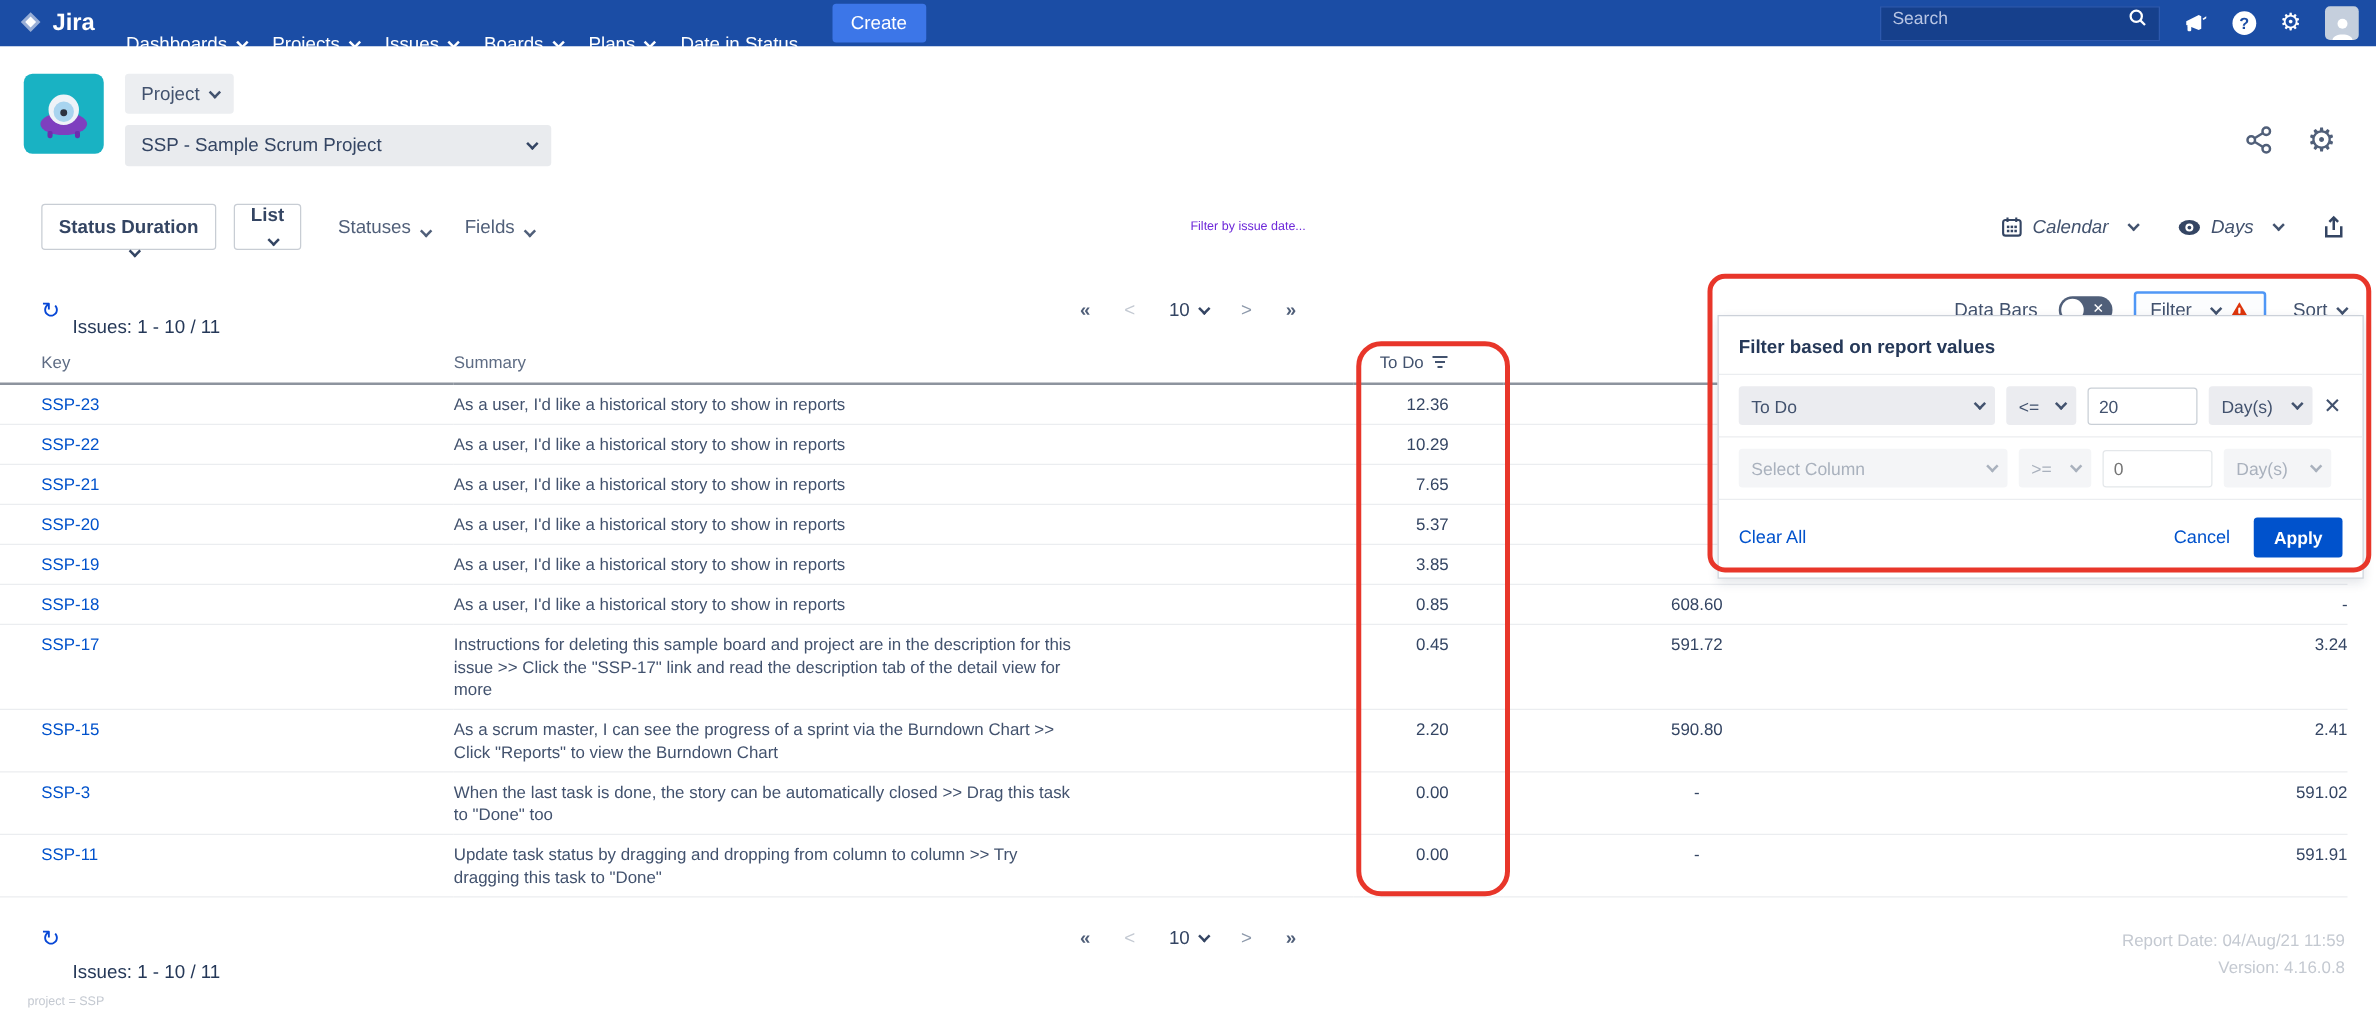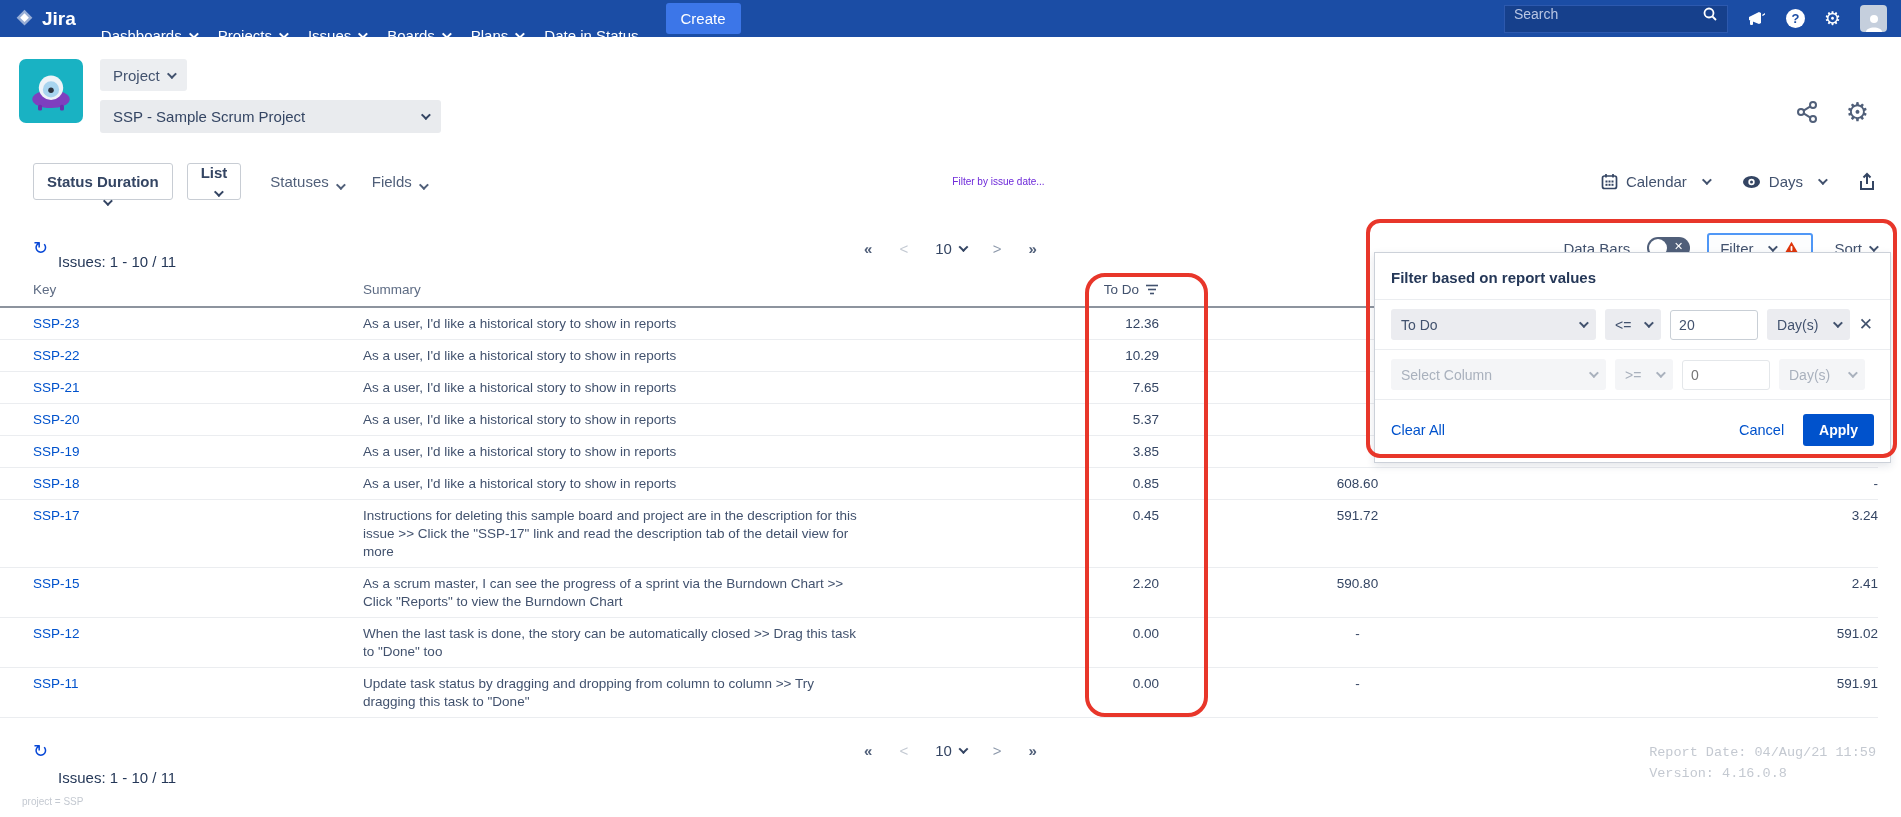--- a/index.html
+++ b/index.html
@@ -31,21 +31,21 @@
   .proj-select { display:flex; align-items:center; justify-content:space-between; background:#e9ebee; border-radius:3px; height:33px; width:341px; padding:0 13px; font-size:15px; color:#344563; margin-top:9px; cursor:pointer; }
   .hdr-icons { position:absolute; right:32px; top:62px; display:flex; align-items:center; gap:27px; color:#505f79; }
   .hdr-gear { font-size:26px; line-height:1; }
 
   
   .toolbar { margin-top:30px; padding:0 25px 0 33px; display:flex; align-items:center; position:relative; height:37px; }
   .tb-btn { display:inline-flex; align-items:center; border:1px solid #c8cdd4; border-radius:3px; background:#fff; height:37px; padding:0 13px; font-size:15px; font-weight:700; color:#344563; cursor:pointer; gap:9px; font-family:inherit;flex-direction:column; }
   .tb-btn + .tb-btn { margin-left:14px; }
   .tb-plain { display:inline-flex; align-items:flex-end; font-size:15px; color:#505f79; margin-left:29px; cursor:pointer; }
   .tb-date { position:absolute; left:50%; transform:translateX(-50%); color:#6d28d9; font-size:10px; cursor:text;margin-left:48px; }
-  .tb-right { margin-left:auto; display:flex; align-items:center; gap:33px; color:#42526E; font-size:15px; }
+  .tb-right { margin-left:auto; display:flex; align-items:center; gap:33px; color:#42526E; font-size:15px;font-style:italic; }
   .tb-right .grp { display:flex; align-items:center; gap:8px; cursor:pointer; }
 
   
   .issues-bar { margin-top:34px; padding:0 25px 0 33px; display:flex; align-items:center; height:28px; position:relative; }
   .refresh { color:#0747d6; font-size:18px; line-height:1; cursor:pointer; }
   .issues-label { font-size:15px; color:#253858; margin-left:10px;margin-top:27px; }
   .pager { position:absolute; left:50%; transform:translateX(-50%); display:flex; align-items:center; gap:27px; font-size:15px; }
   .pg-first,.pg-last { color:#505f79; font-weight:700; cursor:pointer; }
   .pg-prev { color:#c3c9d2; cursor:default; }
   .pg-next { color:#8d99ab; cursor:pointer; }
@@ -68,21 +68,21 @@
   td.c-key { padding-left:33px; }
   td.c-key a { color:#0052CC; }
   td.c-summary { color:#42526E; white-space:pre-line; padding-right:30px; }
   td.c-num { text-align:right; color:#344563; }
   td.c-todo { padding-right:44px; }
   td.c-v2 { padding-right:8px;text-align:center; }
   .flt-icon { display:inline-block; vertical-align:-1px; margin-left:6px; }
 
   
   .footer-bar { margin-top:24px; padding:0 25px 0 33px; display:flex; align-items:flex-start; position:relative; height:44px; }
-  .foot-right { margin-left:auto; color:#c4c9d1; font-size:13.5px; line-height:21px;font-family:Liberation Mono, monospace; }
+  .foot-right { margin-left:auto; text-align:right; color:#c4c9d1; font-size:13.5px; line-height:21px; }
   .jql { margin:10px 0 0 22px; color:#c4c9d1; font-size:10px; }
 
   
   .filter-popup { position:absolute; left:1374px; top:252px; width:517px; background:#fff; border:1px solid #ccd1d9; box-shadow:0 3px 8px rgba(23,43,77,.12); z-index:5; }
   .fp-title { font-weight:700; font-size:15px; color:#253858; padding:16px 16px 13px; }
   .fp-sep { border-top:1px solid #ebedf0; }
   .fp-row { display:flex; align-items:center; gap:9px; padding:9px 12px 9px 16px; }
   .fp-select { height:31px; background:#ebecf0; border-radius:3px; color:#42526E; display:flex; align-items:center; justify-content:space-between; padding:0 10px; font-size:14px; cursor:pointer; }
   .w-col { width:215px; } .w-op { width:58px; } .w-unit { width:86px; }
   .fp-input { width:88px; height:30px; border:1px solid #c9cfd6; border-radius:3px; padding:0 8px; font-size:14px; color:#42526E; font-family:inherit; }
@@ -382,21 +382,21 @@
     <tr>
       <td class="c-key"><a>SSP-15</a></td>
       <td class="c-summary">As a scrum master, I can see the progress of a sprint via the Burndown Chart &gt;&gt;
 Click "Reports" to view the Burndown Chart</td>
       <td class="c-num c-todo">2.20</td>
       <td class="c-num c-v2">590.80</td>
       <td class="c-num c-v3">2.41</td>
     </tr>
 
     <tr>
-      <td class="c-key"><a>SSP-12</a></td>
+      <td class="c-key"><a>SSP-3</a></td>
       <td class="c-summary">When the last task is done, the story can be automatically closed &gt;&gt; Drag this task
 to "Done" too</td>
       <td class="c-num c-todo">0.00</td>
       <td class="c-num c-v2">-</td>
       <td class="c-num c-v3">591.02</td>
     </tr>
 
     <tr>
       <td class="c-key"><a>SSP-11</a></td>
       <td class="c-summary">Update task status by dragging and dropping from column to column &gt;&gt; Try

